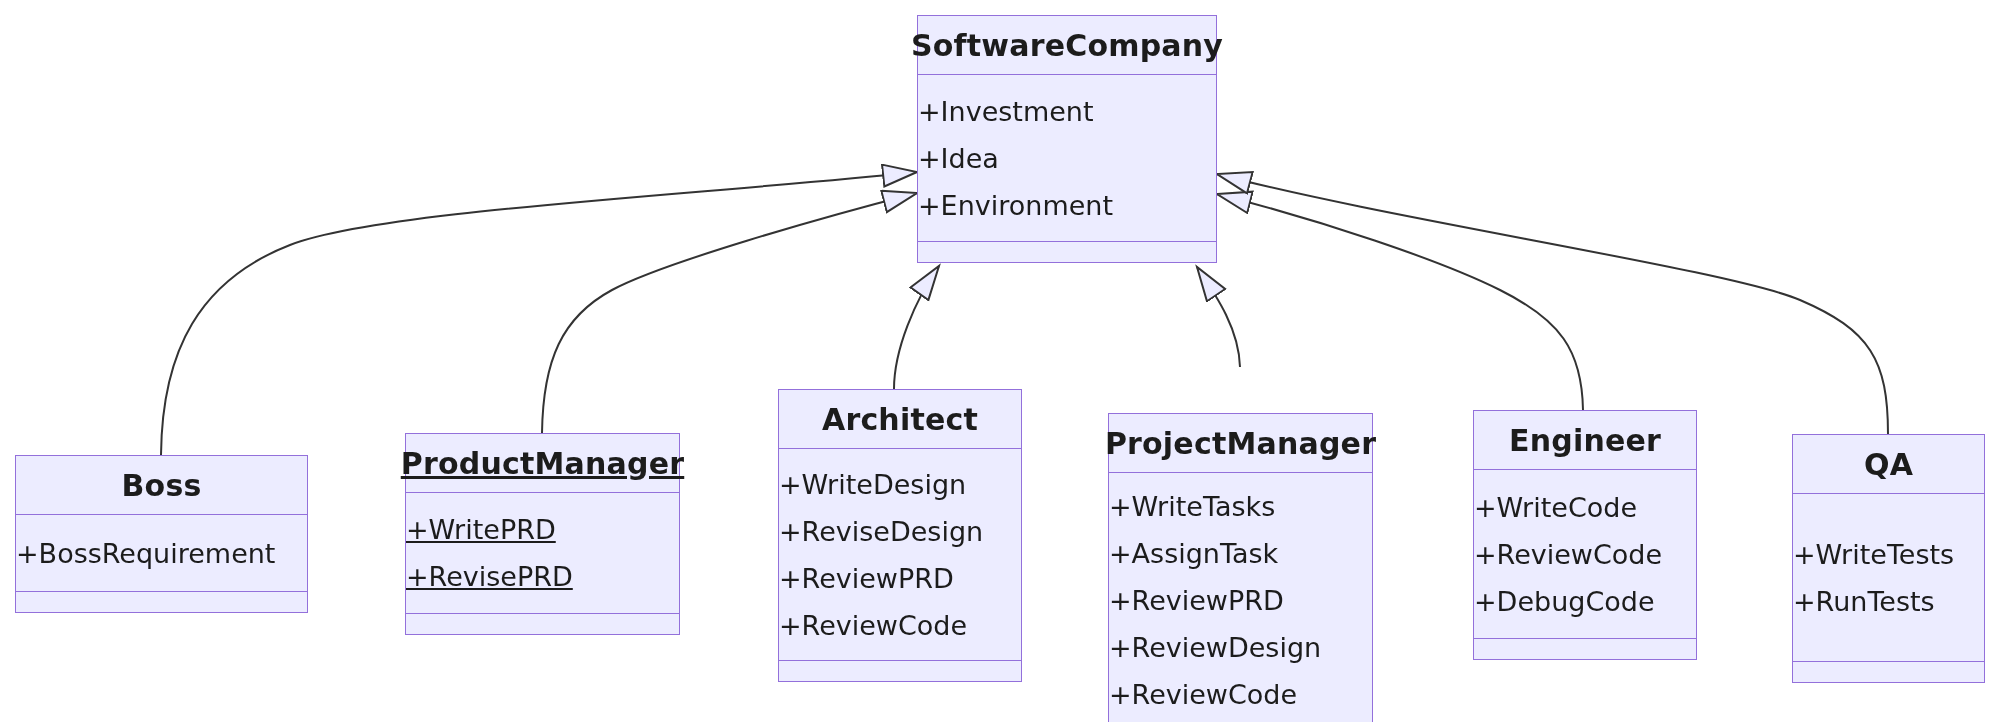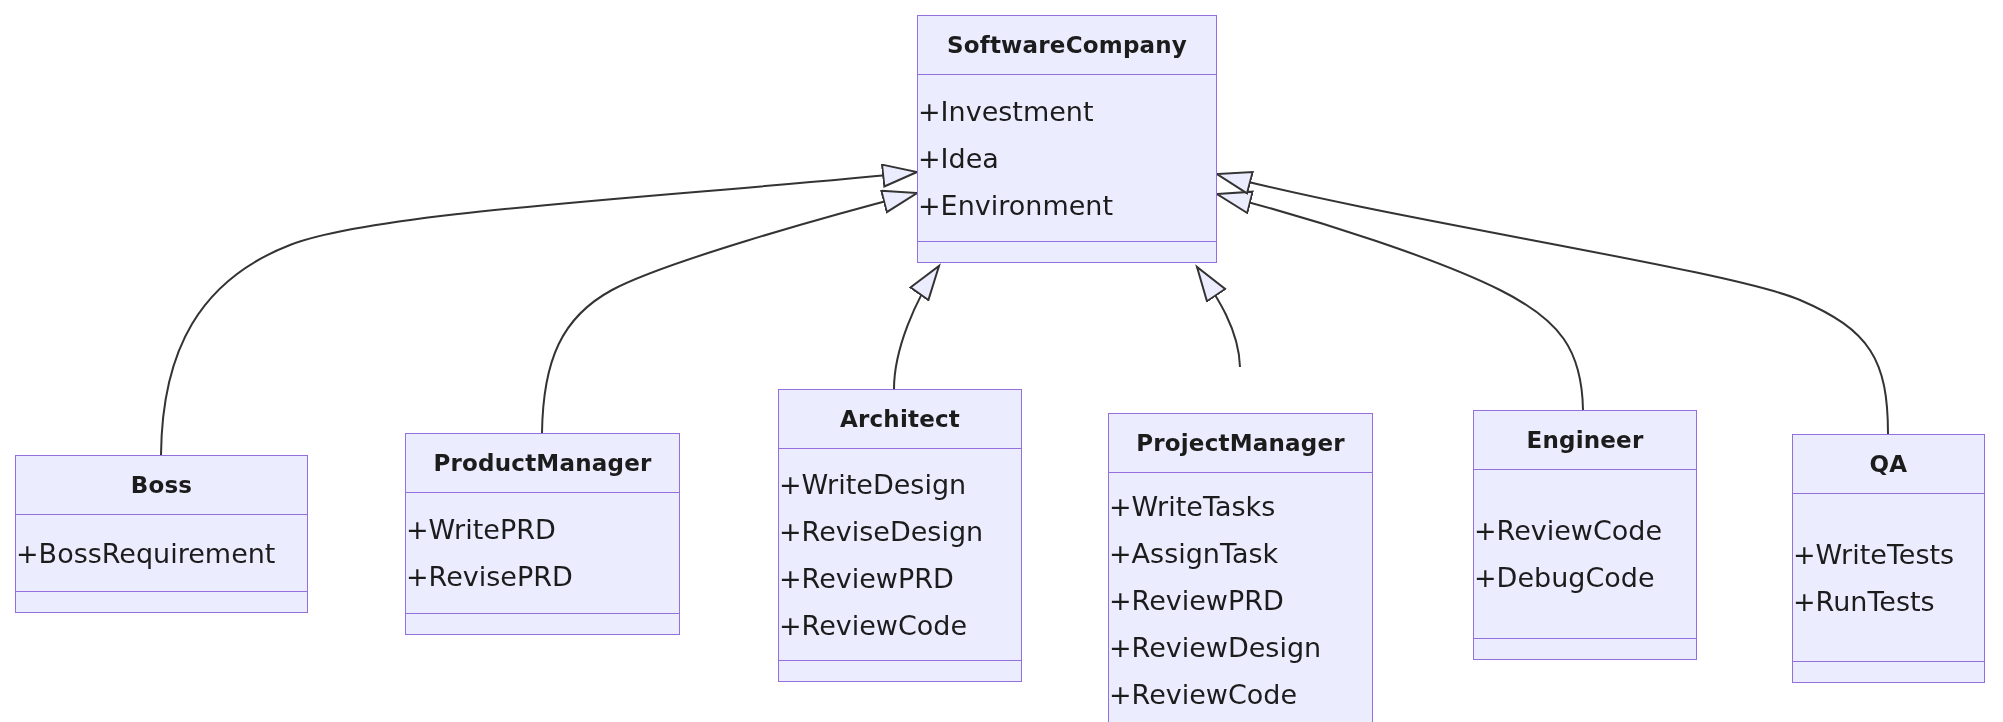--- a/index.html
+++ b/index.html
@@ -35,21 +35,21 @@
     flex-direction: column;
     color: #1c1c1c;
   }
   .cb-title {
     flex: 0 0 auto;
     height: 58px;
     display: flex;
     align-items: center;
     justify-content: center;
     font-weight: bold;
-    font-size: 23px;
+    font-size: 30px;
     border-bottom: 1.5px solid #9370DB;
     letter-spacing: 0.2px;
     white-space: nowrap;
   }
   .cb-members {
     flex: 1 1 auto;
     display: flex;
     flex-direction: column;
     justify-content: center;
     padding-right: 6px;
@@ -95,21 +95,21 @@
   </div>
 
   <div class="class-box" style="left:15px; top:455px; width:293px; height:158px;">
     <div class="cb-title">Boss</div>
     <div class="cb-members">
       <div class="cb-member">+BossRequirement</div>
     </div>
     <div class="cb-methods"></div>
   </div>
 
-  <div class="class-box" style="left:405px; top:433px; width:275px; height:202px;">
+  <div class="class-box" style="left:405px; top:433px; width:275px; height:202px;text-decoration:underline;">
     <div class="cb-title">ProductManager</div>
     <div class="cb-members">
       <div class="cb-member">+WritePRD</div>
       <div class="cb-member">+RevisePRD</div>
     </div>
     <div class="cb-methods"></div>
   </div>
 
   <div class="class-box" style="left:778px; top:389px; width:244px; height:293px;">
     <div class="cb-title">Architect</div>
@@ -130,20 +130,21 @@
       <div class="cb-member">+ReviewPRD</div>
       <div class="cb-member">+ReviewDesign</div>
       <div class="cb-member">+ReviewCode</div>
     </div>
     <div class="cb-methods"></div>
   </div>
 
   <div class="class-box" style="left:1473px; top:410px; width:224px; height:250px;">
     <div class="cb-title">Engineer</div>
     <div class="cb-members">
+      <div class="cb-member">+WriteCode</div>
       <div class="cb-member">+ReviewCode</div>
       <div class="cb-member">+DebugCode</div>
     </div>
     <div class="cb-methods"></div>
   </div>
 
   <div class="class-box" style="left:1792px; top:434px; width:193px; height:249px;">
     <div class="cb-title">QA</div>
     <div class="cb-members">
       <div class="cb-member">+WriteTests</div>

